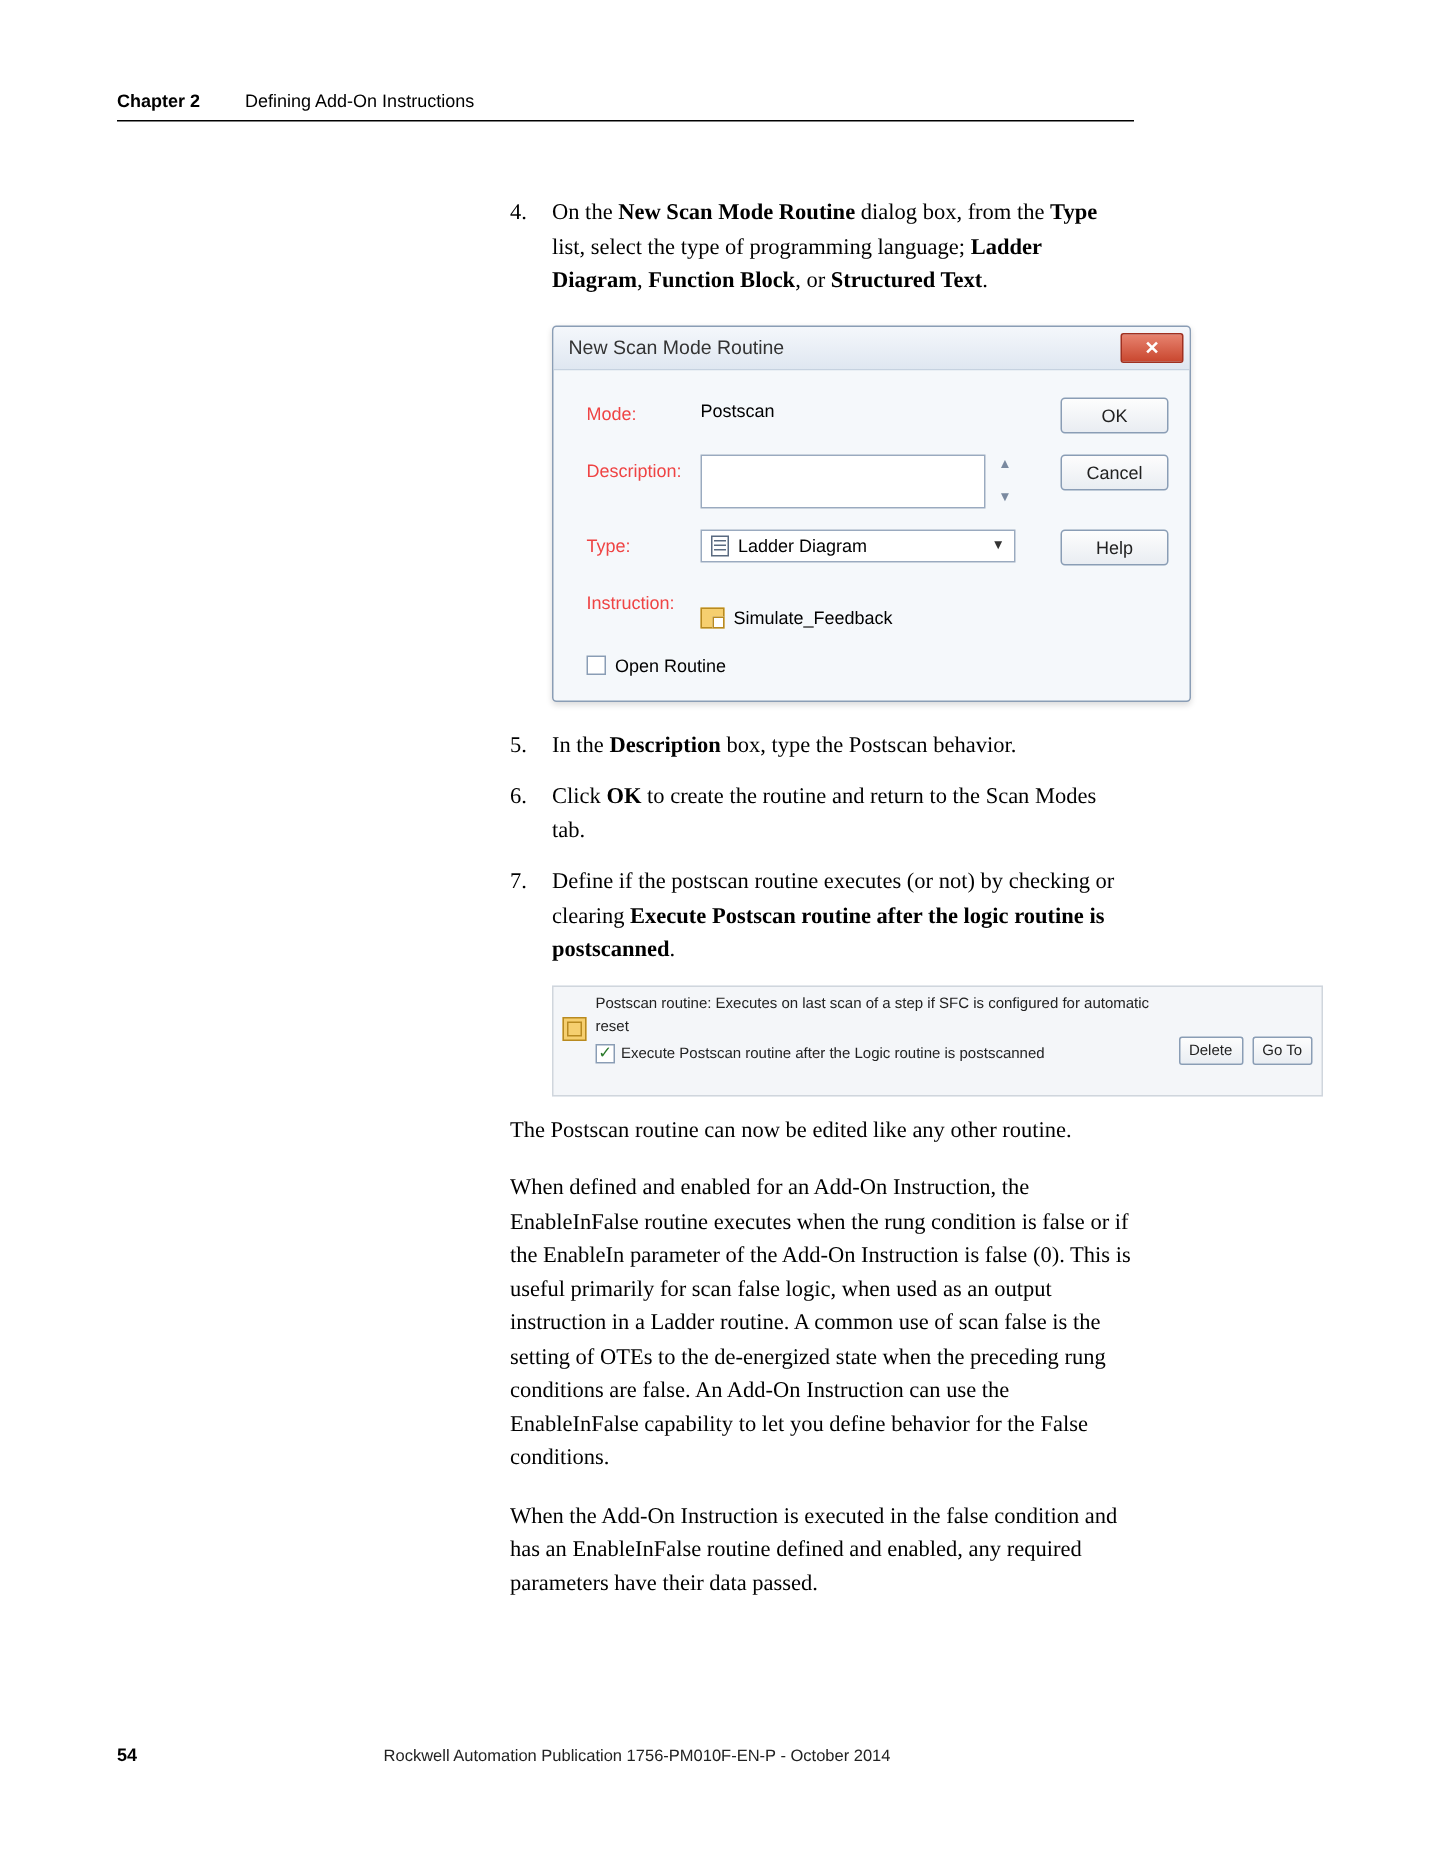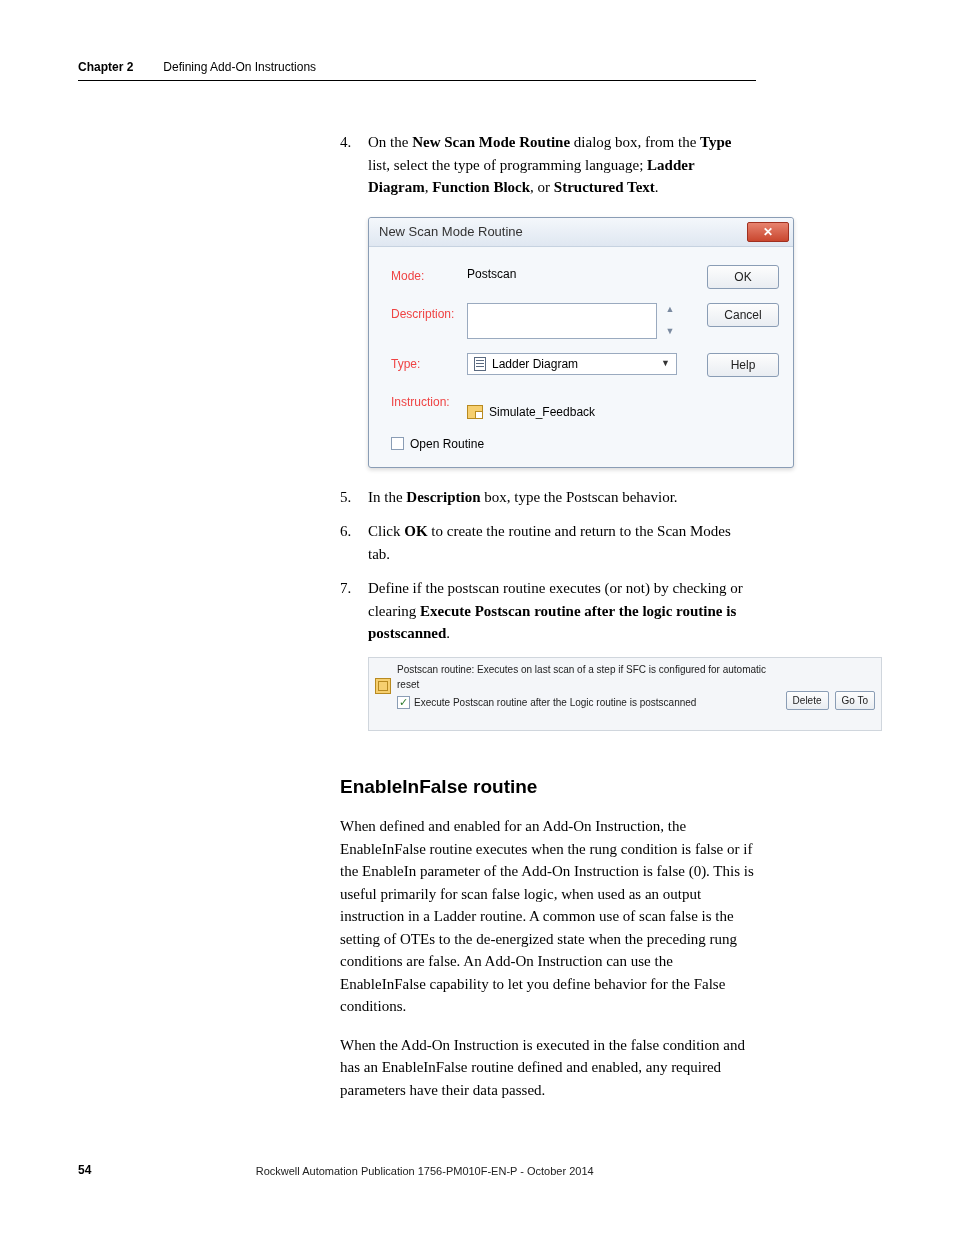--- a/index.html
+++ b/index.html
@@ -389,22 +389,22 @@
           <span class="chk checked"></span>
           <span>Execute Postscan routine after the Logic routine is postscanned</span>
         </div>
       </div>
       <div style="display:flex;flex-direction:row;gap:6px;align-self:flex-end;">
         <div class="mini-btn">Delete</div>
         <div class="mini-btn">Go To</div>
       </div>
     </div>
 
-
-    <div class="section-h">EnableInFalse routine</div>
+    <p class="para">The Postscan routine can now be edited like any other routine.</p>
+
     <p class="para">When defined and enabled for an Add-On Instruction, the EnableInFalse routine executes when the rung condition is false or if the EnableIn parameter of the Add-On Instruction is false (0). This is useful primarily for scan false logic, when used as an output instruction in a Ladder routine. A common use of scan false is the setting of OTEs to the de-energized state when the preceding rung conditions are false. An Add-On Instruction can use the EnableInFalse capability to let you define behavior for the False conditions.</p>
     <p class="para">When the Add-On Instruction is executed in the false condition and has an EnableInFalse routine defined and enabled, any required parameters have their data passed.</p>
   </div>
 
   <div class="footer">
     <span class="page-num">54</span>
     <span class="pub">Rockwell Automation Publication 1756-PM010F-EN-P - October 2014</span>
   </div>
 
 </div>

